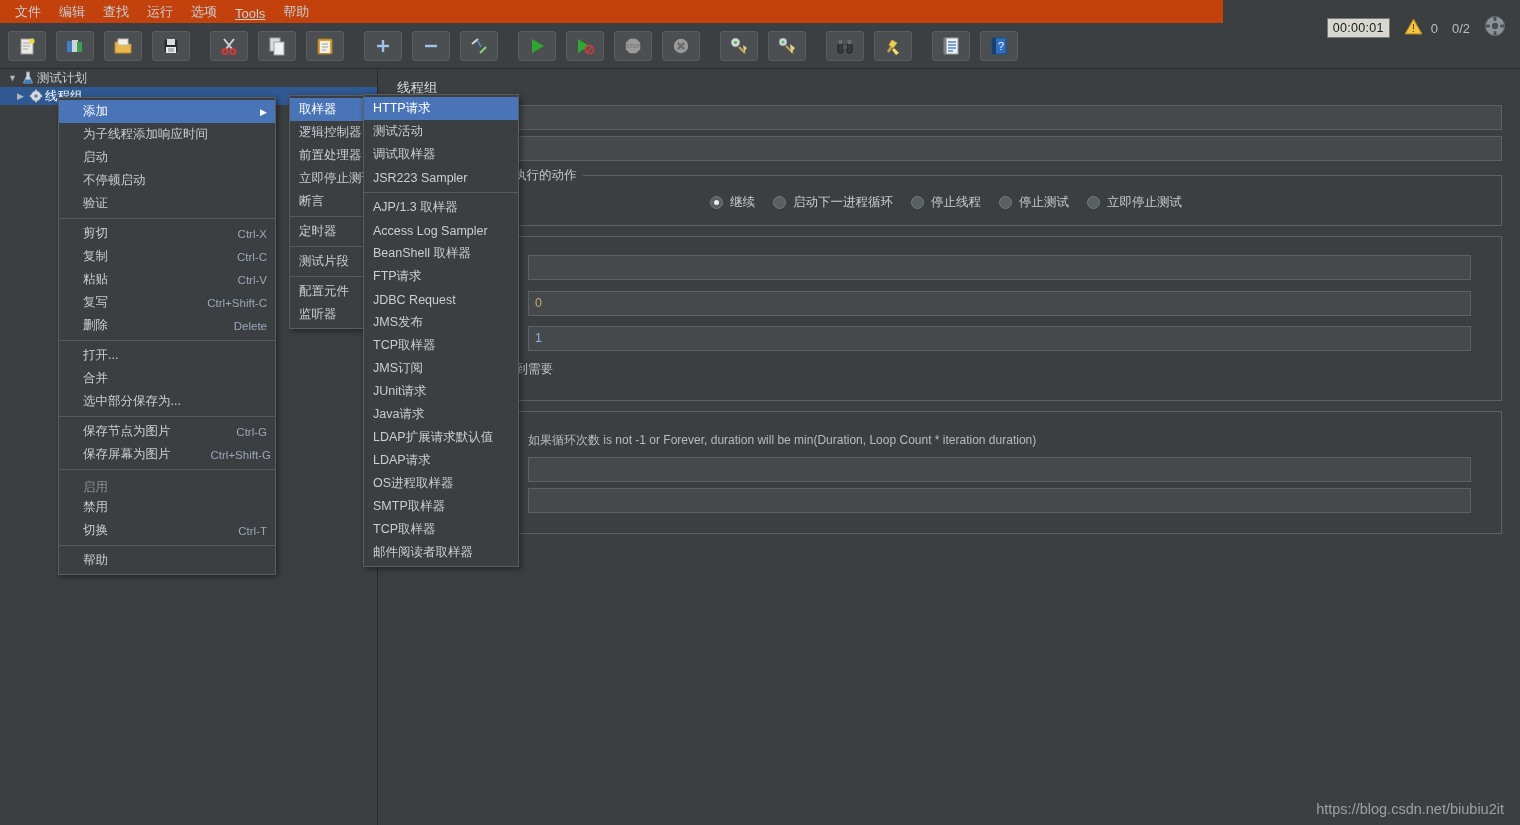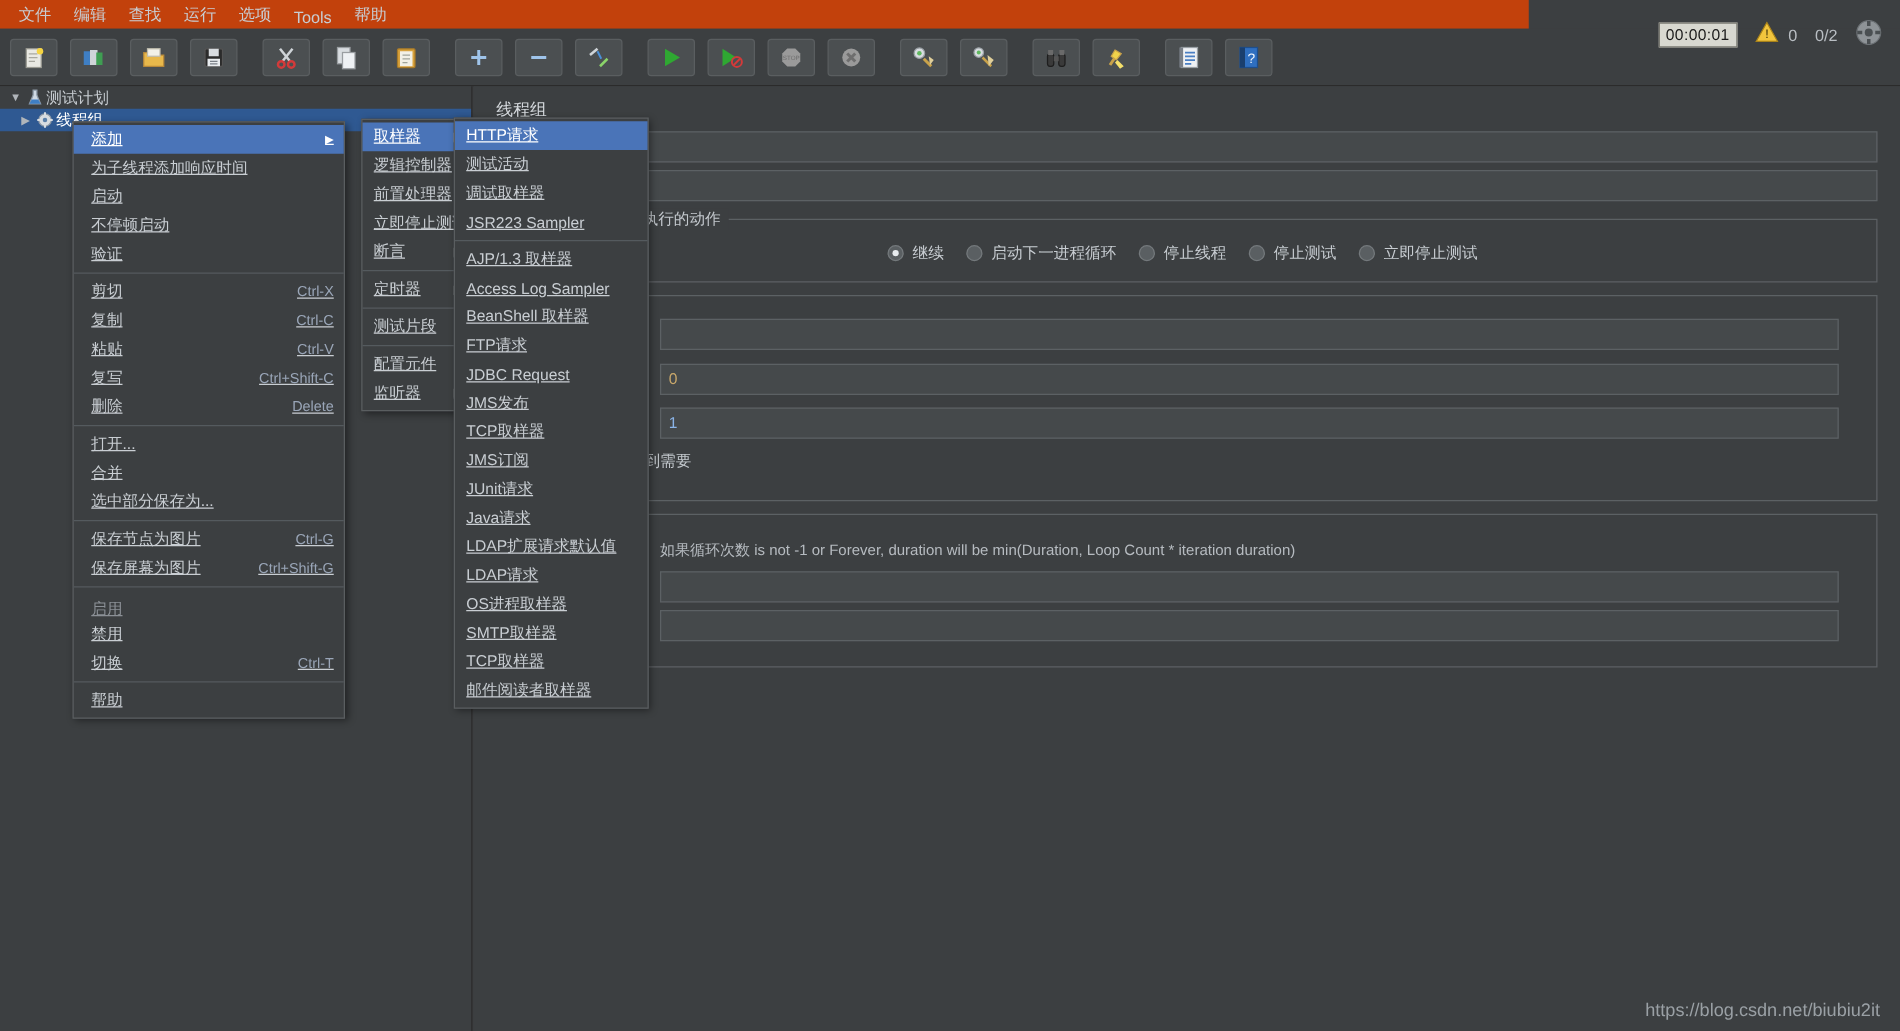--- a/index.html
+++ b/index.html
@@ -16,21 +16,21 @@
   
   .menubar {
     position: absolute; left: 0; top: 0; width: 1223px; height: 23px;
     background: #c2410c; display: flex; align-items: flex-end;
     padding-left: 6px;
   }
   .menubar .mi {
     color: #c8cdd2; font-size: 13px; padding: 2px 9px;
     white-space: nowrap; cursor: default;
   }
-  .menubar .mi.u { }
+  .menubar .mi.u { text-decoration: underline; }
 
   
   .toolbar {
     position: absolute; left: 0; top: 23px; width: 1520px; height: 46px;
     background: #3c3f41; border-bottom: 1px solid #2b2b2b;
     display: flex; align-items: center; padding-left: 8px;
   }
   .tbtn {
     width: 38px; height: 30px; margin-right: 10px;
     background: #4b4f51; border: 1px solid #5a5e60; border-radius: 3px;
@@ -115,22 +115,22 @@
   }
 
   
   .popup {
     position: absolute; background: #3c3f41;
     border: 1px solid #5a5e60; box-shadow: 2px 2px 6px rgba(0,0,0,.45);
     padding: 2px 0; z-index: 60;
   }
   .pitem {
     display: flex; align-items: center; height: 23px;
-    padding: 0 8px 0 14px; color: #c9ced3; font-size: 12.5px;
-    white-space: nowrap; cursor: default; text-decoration: underline;
+    padding: 0 8px 0 24px; color: #c9ced3; font-size: 12.5px;
+    white-space: nowrap; cursor: default;
   }
   .pitem.sel { background: #4a74b8; color: #ffffff; }
   .pitem.dim { color: #8b9096; align-items: flex-end; }
   .pitem .ptext { flex: 1 1 auto; }
   .pitem .paccel { color: #9aa6b8; font-size: 11.5px; padding-left: 28px; margin-left: 12px; }
   .pitem .parrow { color: #c9ced3; font-size: 9px; padding-left: 18px; }
   .pitem.sel .parrow { color: #ffffff; }
   .psep { height: 1px; background: #545a5e; margin: 3px 0; }
 
   #menu-context { left: 58px; top: 97px; width: 218px; }

